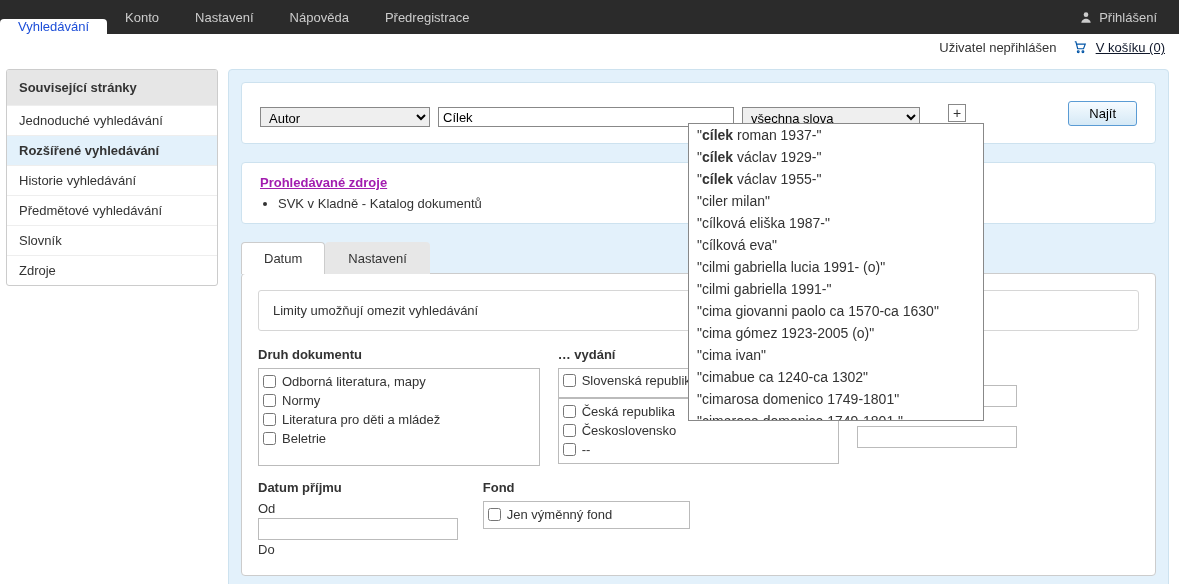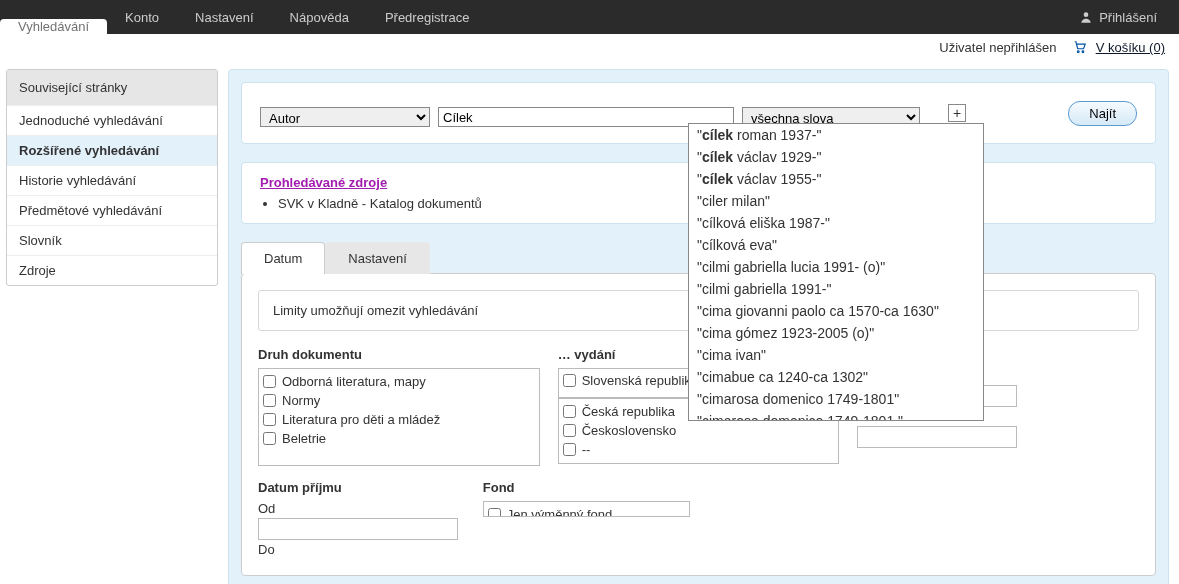--- a/index.html
+++ b/index.html
@@ -1,38 +1,38 @@
 <!DOCTYPE html>
 <html><head>
 <meta charset="utf-8">
 <style>
   * { box-sizing: border-box; margin: 0; padding: 0; }
   body { font-family: Arial, sans-serif; font-size: 13px; color: #333; background: #fff; width: 1179px; }
   .topbar { background: #2b2b2b; height: 34px; display: flex; align-items: stretch; position: relative; }
   .tab { color: #ccc; padding: 0 18px; display: flex; align-items: center; cursor: pointer; font-size: 13px; }
-  .tab.active { background: #fff; color: #737373; border-top-left-radius: 4px; border-top-right-radius: 4px; margin-top: 19px; }
+  .tab.active { background: #fff; color: #1d4ed8; border-top-left-radius: 4px; border-top-right-radius: 4px; margin-top: 19px; }
   .login-btn { position: absolute; right: 10px; top: 0; bottom: 0; display: flex; align-items: center; color: #ccc; font-size: 13px; padding: 0 12px; cursor: pointer; }
   .login-btn svg { margin-right: 6px; }
   .subbar { text-align: right; padding: 6px 14px; font-size: 13px; }
   .subbar a { color: #0f172a; text-decoration: underline; }
   .cart-icon { display: inline-block; vertical-align: middle; margin: 0 4px 0 12px; }
   .layout { display: flex; align-items: flex-start; }
   .sidebar { width: 212px; border: 1px solid #ccc; border-radius: 3px; margin: 6px 0 0 6px; overflow: hidden; }
-  .sidebar-header { background: #e6e6e6; font-weight: normal; padding: 10px 12px; }
+  .sidebar-header { background: #e6e6e6; font-weight: bold; padding: 10px 12px; }
   .sidebar-item { padding: 7px 12px; cursor: pointer; border-top: 1px solid #eee; }
   .sidebar-item.active { background: #e3f1fb; font-weight: bold; }
   .main { flex: 1; margin: 6px 10px 0 10px; }
   .panel { background: #e3f1fb; border: 1px solid #cde2ef; border-radius: 4px; padding: 12px; position: relative; }
   .searchbox { background: #fff; border: 1px solid #cde2ef; border-radius: 4px; padding: 16px 18px; display: flex; align-items: center; gap: 8px; }
   .searchbox select, .searchbox input { border: 1px solid #888; font-size: 13px; padding: 2px 4px; height: 20px; margin-top: 8px; }
   .sel-field { width: 170px; }
   .inp-term { width: 296px; }
   .sel-scope { width: 178px; }
   .plus-btn { width: 18px; height: 18px; border: 1px solid #888; display: flex; align-items: center; justify-content: center; cursor: pointer; margin-left: 20px; font-size: 14px; line-height: 1; }
-  .find-btn { margin-left: auto; background: linear-gradient(#f6fbff,#d5e9f6); border: 1px solid #5a9bd4; border-radius: 12px; padding: 4px 20px; font-size: 13px; cursor: pointer; }
+  .find-btn { margin-left: auto; background: linear-gradient(#f6fbff,#d5e9f6); border: 1px solid #5a9bd4; border-radius: 3px; padding: 4px 20px; font-size: 13px; cursor: pointer; }
   .sources { background: #fff; border: 1px solid #cde2ef; border-radius: 4px; margin-top: 18px; padding: 12px 18px; }
   .sources a { color: #a21caf; text-decoration: underline; font-weight: bold; font-size: 13px; }
   .sources-item { margin: 6px 0 0 18px; list-style: disc; font-size: 13px; }
   .tabs-area { margin-top: 18px; }
   .inner-tabs { display: flex; gap: 0; }
   .inner-tab { border: 1px solid transparent; border-bottom: none; padding: 8px 22px; font-size: 13px; background: #e7e7e7; border-radius: 4px 4px 0 0; cursor: pointer; }
   .inner-tab.active { background: #fff; border-color: #ccc; }
   .tab-body { background: #fff; border: 1px solid #ccc; border-radius: 4px; padding: 16px; margin-top: -1px; }
   .limits-card { border: 1px solid #d6d6d6; border-radius: 3px; padding: 12px 14px; margin-bottom: 16px; }
   .columns { display: flex; gap: 18px; }
@@ -194,21 +194,21 @@
 
           <div class="row2">
             <div class="col">
               <span class="col-label">Datum příjmu</span>
               <span class="lblsm">Od</span>
               <input class="small-input" style="">
               <span class="lblsm">Do</span>
             </div>
             <div class="col">
               <span class="col-label">Fond</span>
-              <div class="checklist" style="height:16px">
+              <div class="checklist" style="height:28px">
                 <div class="chk-row">
                     <input type="checkbox" style="">
                     <span>Jen výměnný fond</span>
                   </div>
               </div>
             </div>
             <div class="col"></div>
             <div class="col"></div>
           </div>
 

